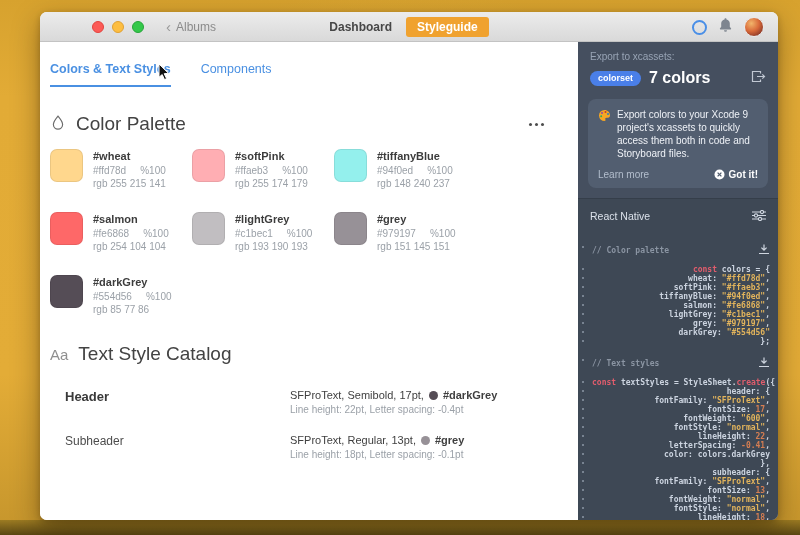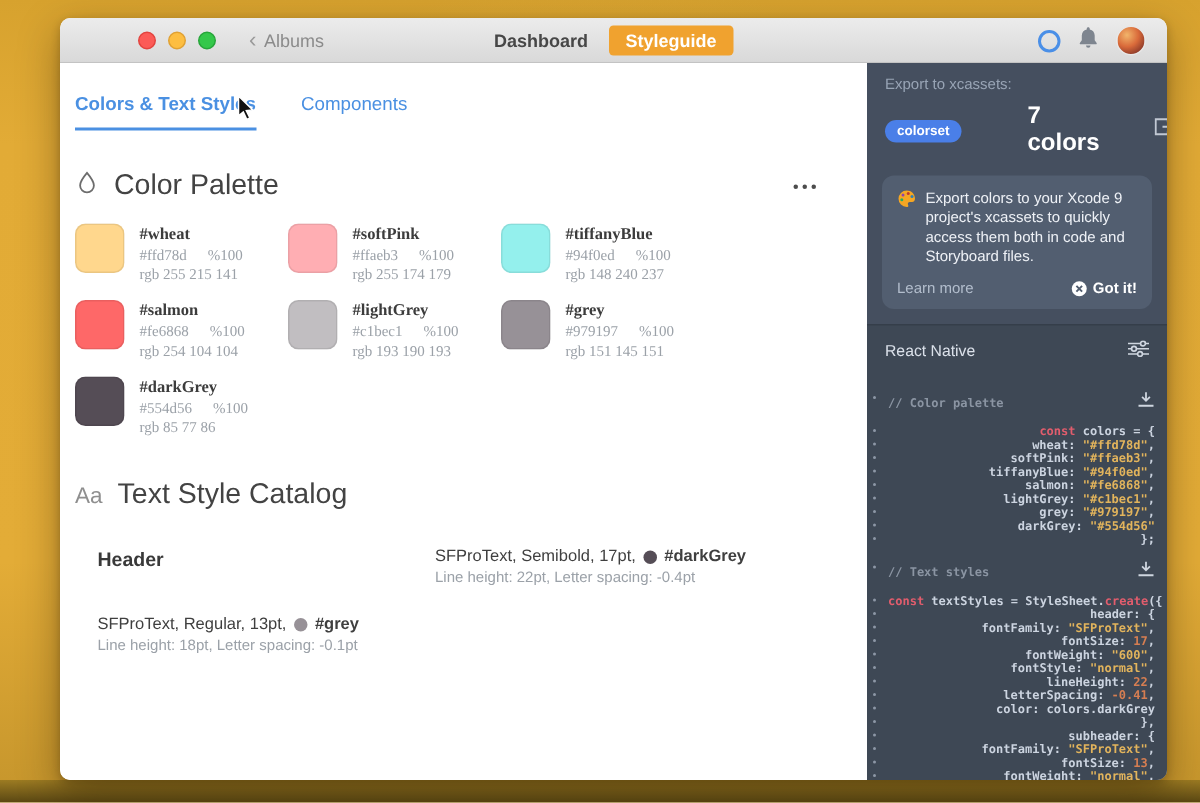--- a/index.html
+++ b/index.html
@@ -44,21 +44,21 @@
   .tab { font-size:12.5px; color:#4a90e2; padding-bottom:9px; cursor:pointer; }
   .tab.active { border-bottom:2px solid #4a90e2; font-weight:bold; }
   .sec-head { display:flex; align-items:center; margin-left:10px; margin-right:30px; }
   .sec-head.palette { margin-top:26px; }
   .sec-head.textcat { margin-top:28px;align-items:center; }
   .sec-title { font-size:19px; color:#434343; margin-left:10px; }
   .aa { font-size:15px; color:#8f8f8f; letter-spacing:0; }
   .more { margin-left:auto; display:flex; gap:3px; padding:4px; cursor:pointer; }
   .more i { width:3px; height:3px; border-radius:50%; background:#4d4d4d; display:block; }
 
-  .color-grid { display:grid; grid-template-columns:142px 142px 142px; row-gap:11px; margin:14px 0 0 10px;font-family:Liberation Serif, serif; }
+  .color-grid { display:grid; grid-template-columns:142px 142px 142px; row-gap:23px; margin:14px 0 0 10px; }
   .ccard { display:flex; }
   .swatch { width:33px; height:33px; border-radius:7px; border:1px solid rgba(0,0,0,.08); flex:none; }
   .cinfo { margin-left:10px; padding-top:1px; }
   .cname { font-size:11px; font-weight:bold; color:#3c3c3c; }
   .cline { font-size:10px; color:#9ba1a8; margin-top:3px; }
   .cline .op { margin-left:14px; }
   .crgb { font-size:10px; color:#9ba1a8; margin-top:2px; }
 
   .ts-rows { margin-left:25px; margin-top:6px; }
   .ts-row { display:flex; align-items:flex-start; margin-top:19px; }
@@ -67,21 +67,21 @@
   .ts-row.first .ts-name { font-weight:bold; font-size:13px; color:#393939; }
   .ts-spec-line { font-size:11px; color:#3f3f3f; display:flex; align-items:center; gap:5px; }
   .ts-dot { width:9px; height:9px; border-radius:50%; display:inline-block; }
   .ts-ref { font-weight:bold; color:#3f3f3f; }
   .ts-detail { font-size:10px; color:#9ba1a8; margin-top:3px; }
 
   
   .sidebar { width:200px; background:#454f5f; color:#e8ecf2; display:flex; flex-direction:column; overflow:hidden; }
   .exp-head { padding:9px 12px 8px 12px; }
   .exp-label { font-size:10px; color:#98a4b5; }
-  .exp-row { display:flex; align-items:center; margin-top:7px;gap:36px; }
+  .exp-row { display:flex; align-items:center; margin-top:7px; }
   .badge { background:#4a7fe8; color:#fff; font-size:9px; font-weight:bold; padding:2px 8px 3px; border-radius:8px; }
   .count { font-size:16px; font-weight:bold; color:#fff; margin-left:8px; }
   .exp-icon { margin-left:auto; cursor:pointer; opacity:.9; }
 
   .note-card { margin:4px 10px 10px 10px; background:#525e70; border-radius:8px; padding:9px 10px 8px 10px; }
   .note-body { display:flex; gap:6px; }
   .note-text { font-size:10px; line-height:13px; color:#eef1f6; }
   .note-foot { display:flex; align-items:center; margin-top:9px; }
   .learn { font-size:10px; color:#b3becd; cursor:pointer; }
   .gotit { margin-left:auto; display:flex; align-items:center; gap:4px; font-size:10px; font-weight:bold; color:#fff; cursor:pointer; }
@@ -239,20 +239,21 @@
       <span class="ts-spec-line">
         <span>SFProText, Semibold, 17pt,</span>
         <span class="ts-dot" style="background: rgb(85, 77, 86);"></span>
         <span class="ts-ref">#darkGrey</span>
       </span>
       <span class="ts-detail" style="display:block">Line height: 22pt, Letter spacing: -0.4pt</span>
     </span>
   </div>
 
   <div class="ts-row">
+    <span class="ts-name">Subheader</span>
     <span>
       <span class="ts-spec-line">
         <span>SFProText, Regular, 13pt,</span>
         <span class="ts-dot" style="background: rgb(151, 145, 151);"></span>
         <span class="ts-ref">#grey</span>
       </span>
       <span class="ts-detail" style="display:block">Line height: 18pt, Letter spacing: -0.1pt</span>
     </span>
   </div>
 </div>

